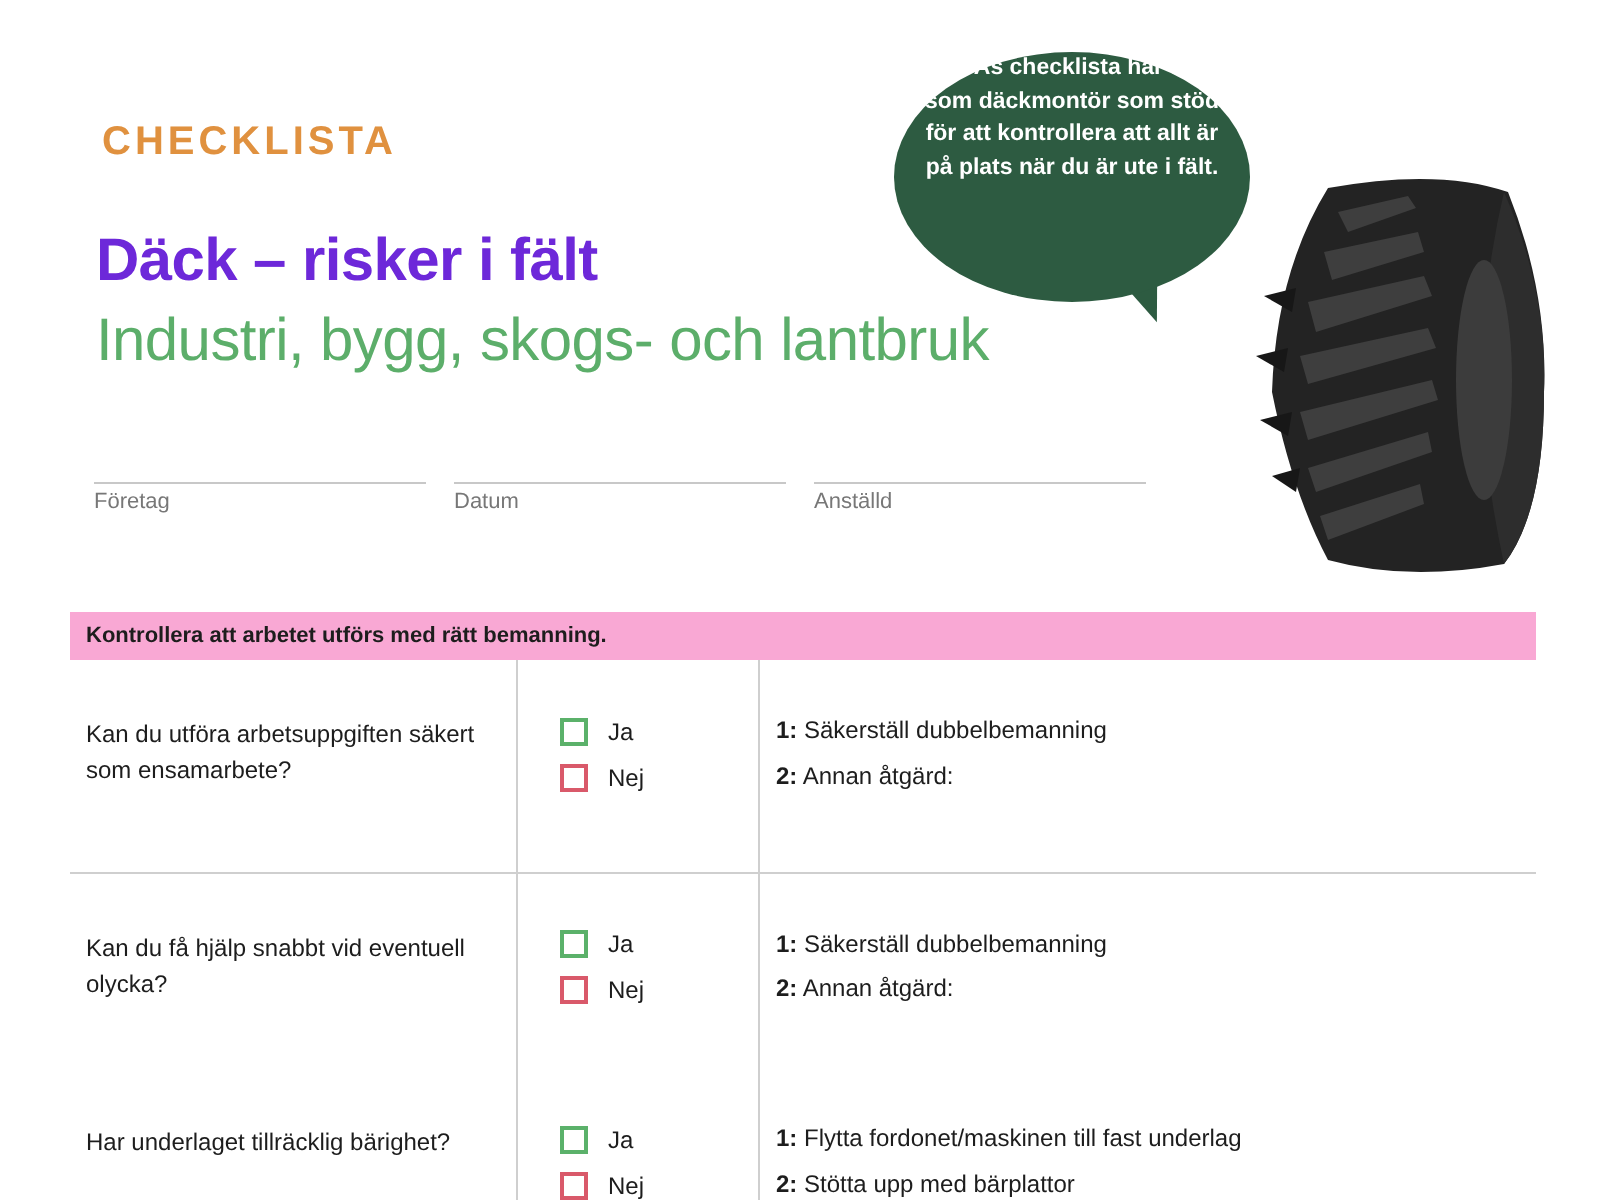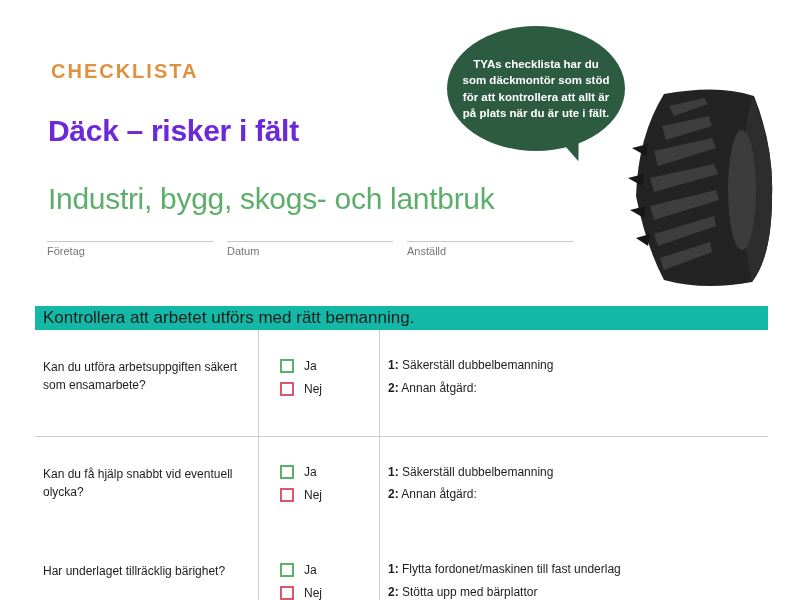--- a/index.html
+++ b/index.html
@@ -1,26 +1,26 @@
 <!DOCTYPE html>
 <html><head>
 <meta charset="utf-8">
 <style>
   html, body { margin: 0; padding: 0; background: #ffffff; }
   body { width: 800px; height: 600px; overflow: hidden; position: relative; font-family: "Liberation Sans", sans-serif; color: #1d1d1d; }
   .kicker { position: absolute; left: 51px; top: 60px; font-size: 20px; font-weight: bold; letter-spacing: 2px; color: #e0913f; }
   .title { position: absolute; left: 48px; top: 114px; font-size: 30px; font-weight: bold; color: #6d28d9; letter-spacing: -0.3px; }
-  .subtitle { position: absolute; left: 48px; top: 154px; font-size: 30px; color: #5cae6a; letter-spacing: -0.3px; white-space: nowrap; margin-top: 28px; }
+  .subtitle { position: absolute; left: 48px; top: 154px; font-size: 30px; color: #5cae6a; letter-spacing: -0.3px; white-space: nowrap; }
   .field { position: absolute; top: 241px; width: 166px; border-top: 1.5px solid #c8c8c8; }
   .field span { display: block; margin-top: 3px; font-size: 11px; color: #777; }
-  .bubble { position: absolute; left: 447px; top: 26px; width: 178px; height: 125px; background: #2d5b41; border-radius: 50%; color: #fff; font-size: 11.5px; font-weight: bold; text-align: center; line-height: 16.5px; display: flex; align-items: center; justify-content: center; padding: 0 14px; box-sizing: border-box; }
+  .bubble { position: absolute; left: 447px; top: 26px; width: 178px; height: 125px; background: #2d5b41; border-radius: 50%; color: #fff; font-size: 11.5px; font-weight: bold; text-align: center; line-height: 16.5px; display: flex; align-items: flex-start; justify-content: center; padding: 0 14px; box-sizing: border-box; }
   .bubble-tail { position: absolute; left: 560px; top: 128px; width: 0; height: 0; border-left: 12px solid transparent; border-right: 14px solid transparent; border-top: 34px solid #2d5b41; transform: rotate(-22deg); }
   .tire { position: absolute; left: 624px; top: 86px; }
   table.cl { position: absolute; left: 35px; top: 306px; width: 733px; border-collapse: collapse; font-size: 12px; }
-  .sec td { background: #14b8a6; font-weight: normal; height: 24px; padding: 0 8px; font-size: 17px; }
+  .sec td { background: #f9a8d4; font-weight: bold; height: 24px; padding: 0 8px; font-size: 11px; }
   .row td { vertical-align: top; padding-top: 28px; }
   .row td.q { width: 214px; padding-left: 8px; line-height: 18px; }
   .row td.c { width: 98px; border-left: 1px solid #cfcfcf; border-right: 1px solid #cfcfcf; padding-left: 21px; }
   .row td.a { padding-left: 8px; }
   .row.sep td { border-bottom: 1.5px solid #cfcfcf; }
   .opt { display: flex; align-items: center; height: 15px; margin-bottom: 8px; }
   .box { width: 10px; height: 10px; border: 2px solid; margin-right: 10px; box-sizing: content-box; }
   .box.ja { border-color: #5bb16a; }
   .box.nej { border-color: #d9596a; }
   .act { height: 15px; margin-bottom: 7.5px; }

